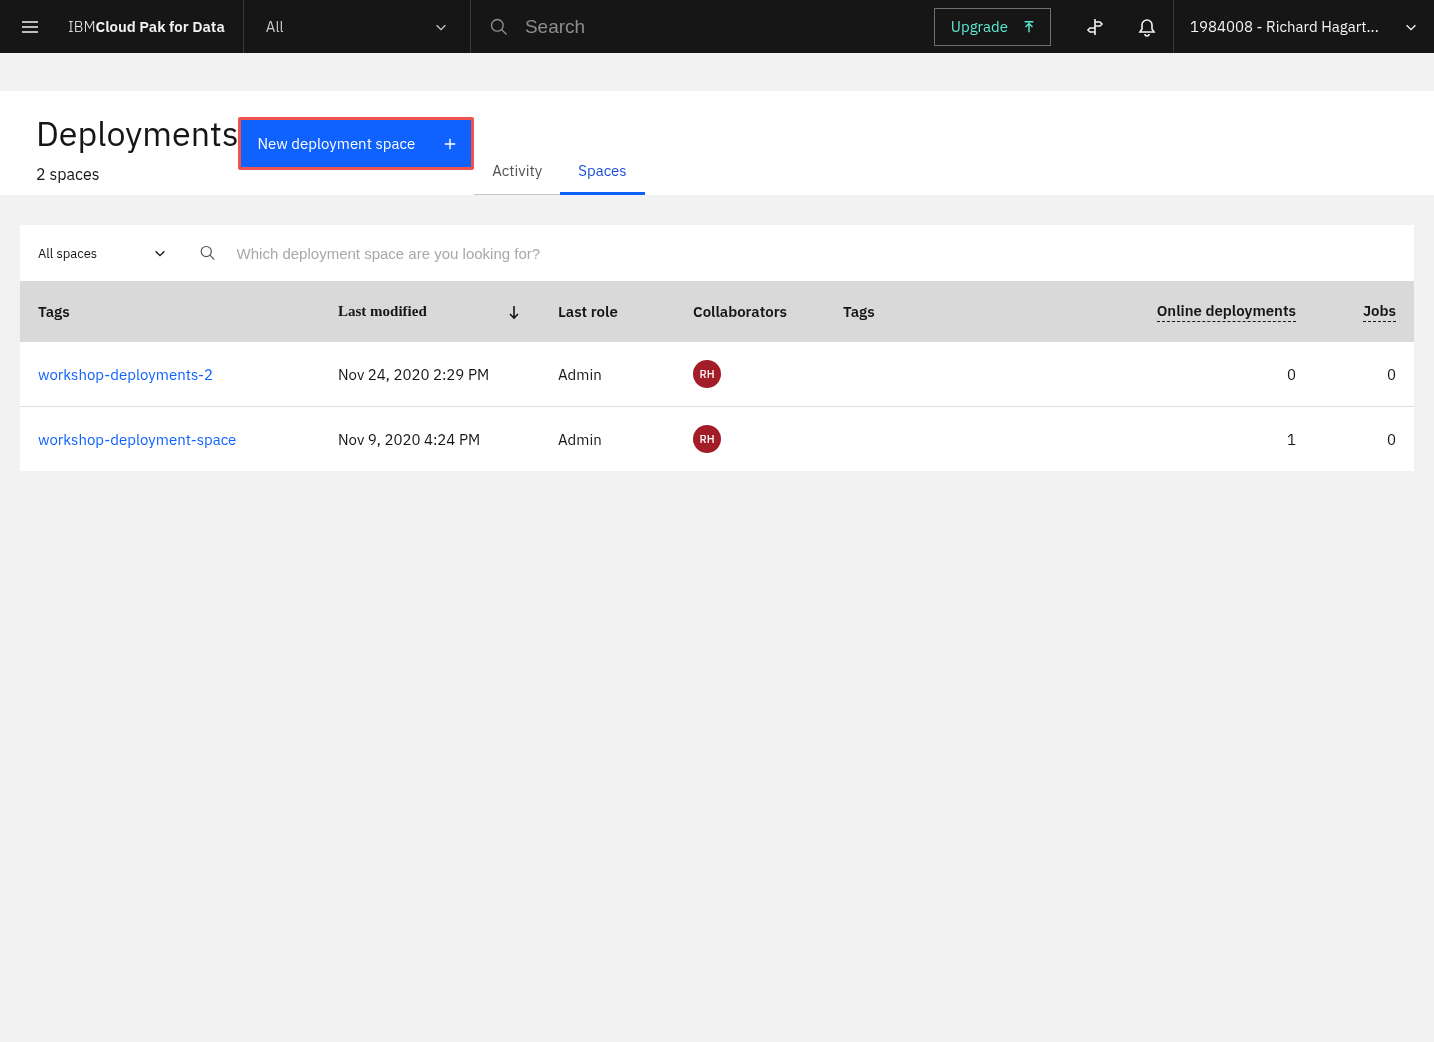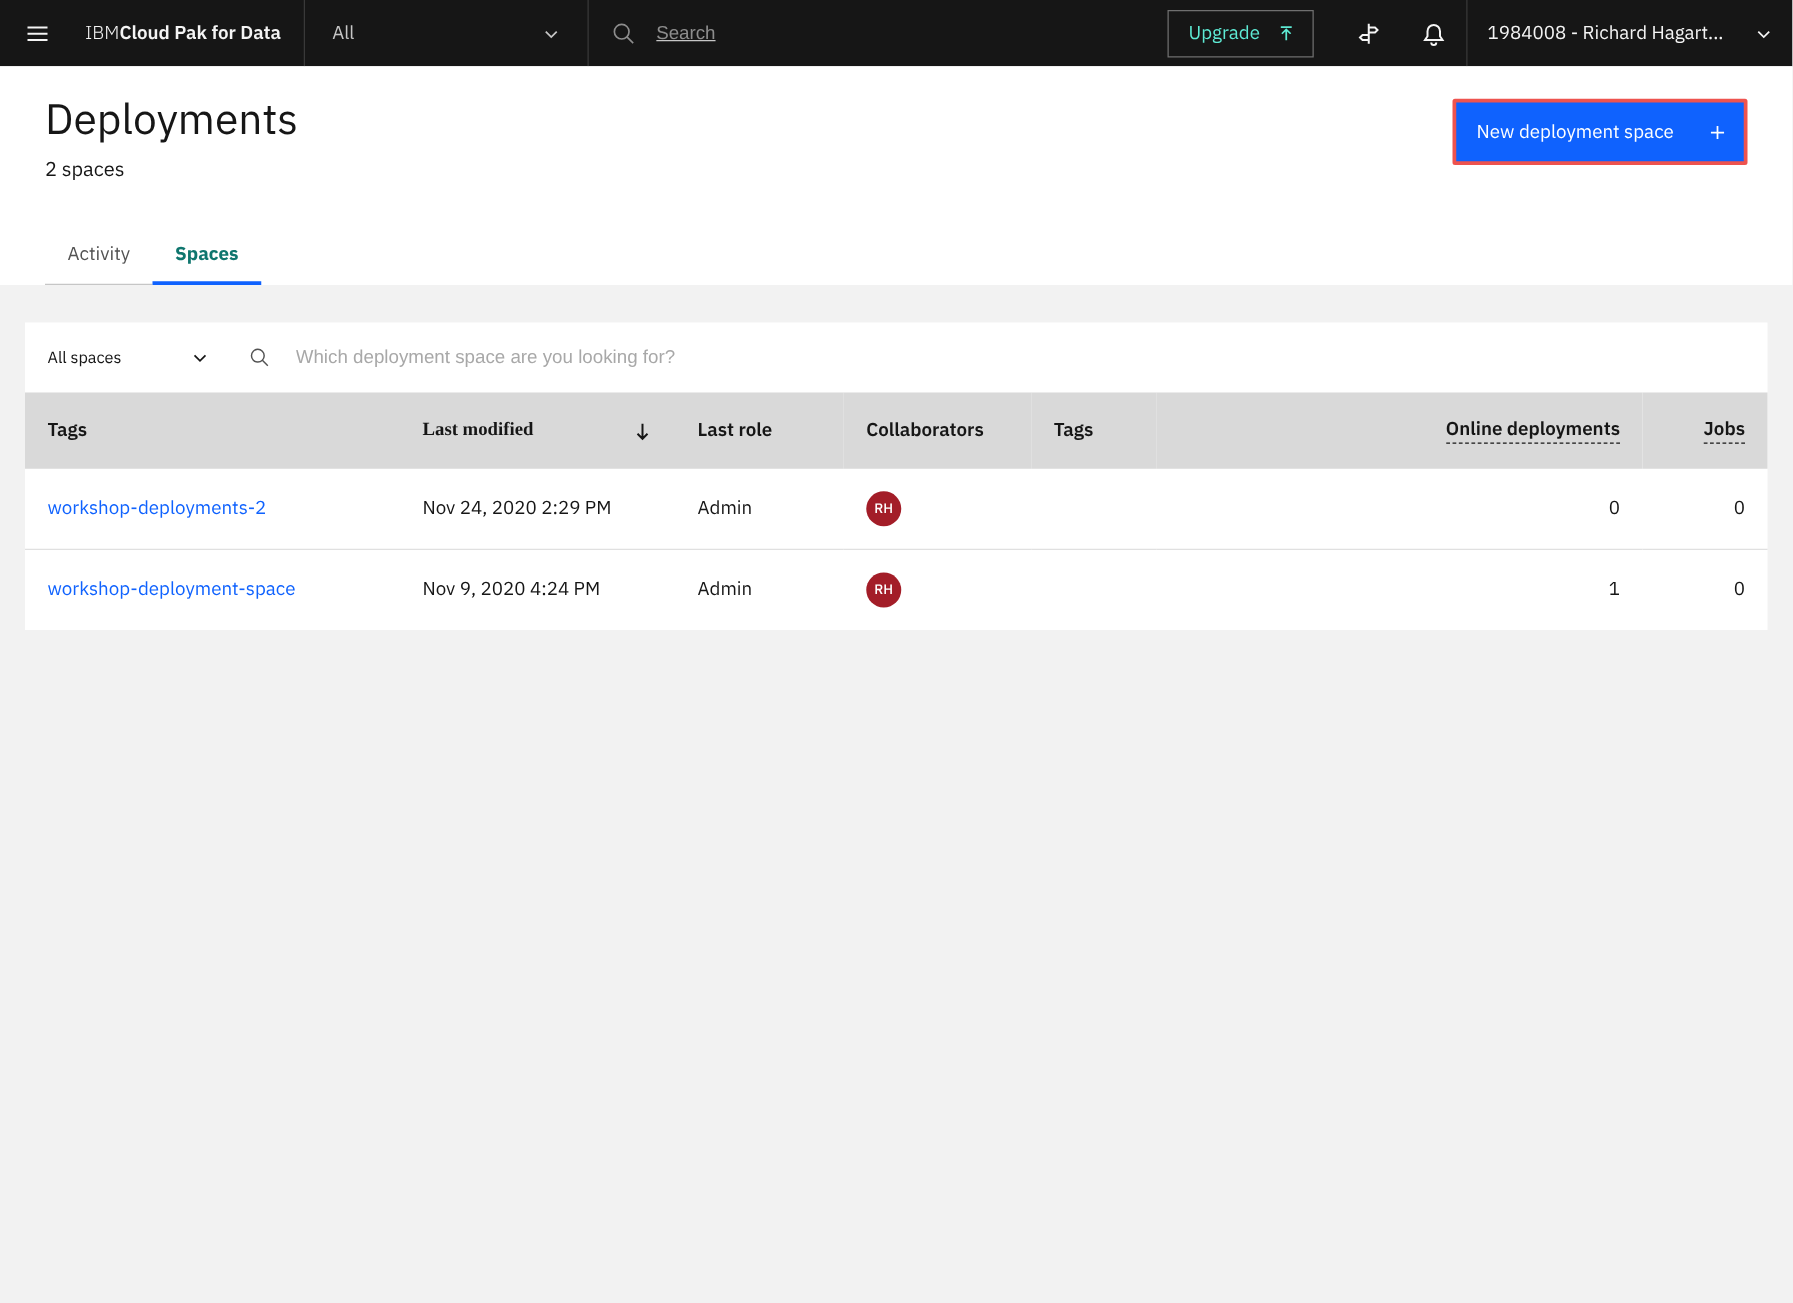--- a/index.html
+++ b/index.html
@@ -21,33 +21,34 @@
   align-items:center;
 }
 .hamburger { width:60px; display:flex; align-items:center; justify-content:center; cursor:pointer; height:100%;}
 .brand { padding:0 18px 0 8px; font-size:15px; display:flex; align-items:center; height:100%; }
 .brand .thin { font-weight:300; }
 .brand .bold { font-weight:600; }
 .divider-v { width:1px; height:100%; background:#393939; }
 .topdd { width:226px; height:100%; display:flex; align-items:center; padding:0 22px; color:#c6c6c6; font-size:15px; justify-content:space-between; cursor:pointer;}
 .search-bar { flex:1; display:flex; align-items:center; height:100%; padding:0 18px; color:#8d8d8d;}
 .search-bar svg { margin-right:16px; }
-.search-bar input { background:transparent; border:none; color:#c6c6c6; font-size:15px; outline:none; width:100%;text-decoration:underline; }
+.search-bar input { background:transparent; border:none; color:#c6c6c6; font-size:19px; outline:none; width:100%; }
 .search-bar input::placeholder { color:#8d8d8d; }
 .upgrade-btn { border:1px solid #6f6f6f; height:38px; display:flex; align-items:center; padding:0 14px 0 16px; margin:0 18px; color:#5eead4; font-size:15px; cursor:pointer; gap:14px;}
 .topicon { width:52px; display:flex; align-items:center; justify-content:center; height:100%; cursor:pointer; }
 .user-area { padding:0 16px; display:flex; align-items:center; height:100%; font-size:15px; color:#f4f4f4; gap:10px; cursor:pointer; min-width:260px; justify-content:space-between;}
 
 
 .page-header {
   background:#fff;
   padding:22px 36px 0 36px;
   display:flex;
-  flex-direction:column;
+  flex-direction:row;
   position:relative;
+  margin-top:38px;
 }
 .title-row { display:flex; align-items:flex-start; justify-content:space-between; }
 .page-title { font-size:34px; font-weight:400; color:#161616; line-height:1.2;}
 .subtitle { font-size:16px; color:#161616; margin-top:10px; }
 .new-btn {
   background:#0f62fe;
   color:#fff;
   border:3px solid #ee534f;
   border-radius:2px;
   height:53px;
@@ -64,21 +65,21 @@
 
 
 .tabs { display:flex; margin-top:36px; }
 .tab {
   padding:12px 18px;
   font-size:15px;
   color:#525252;
   cursor:pointer;
   border-bottom:3px solid transparent;
 }
-.tab.active { color:#0f766e; font-weight:700; border-bottom-color:#0f62fe; }
+.tab.active { color:#1d4ed8; font-weight:400; border-bottom-color:#0f62fe; }
 .tab:not(.active) { border-bottom:1px solid #c6c6c6; }
 
 
 .content { padding:30px 20px 0 20px; }
 .toolbar {
   height:56px;
   background:#fff;
   display:flex;
   align-items:center;
   padding:0 14px;

